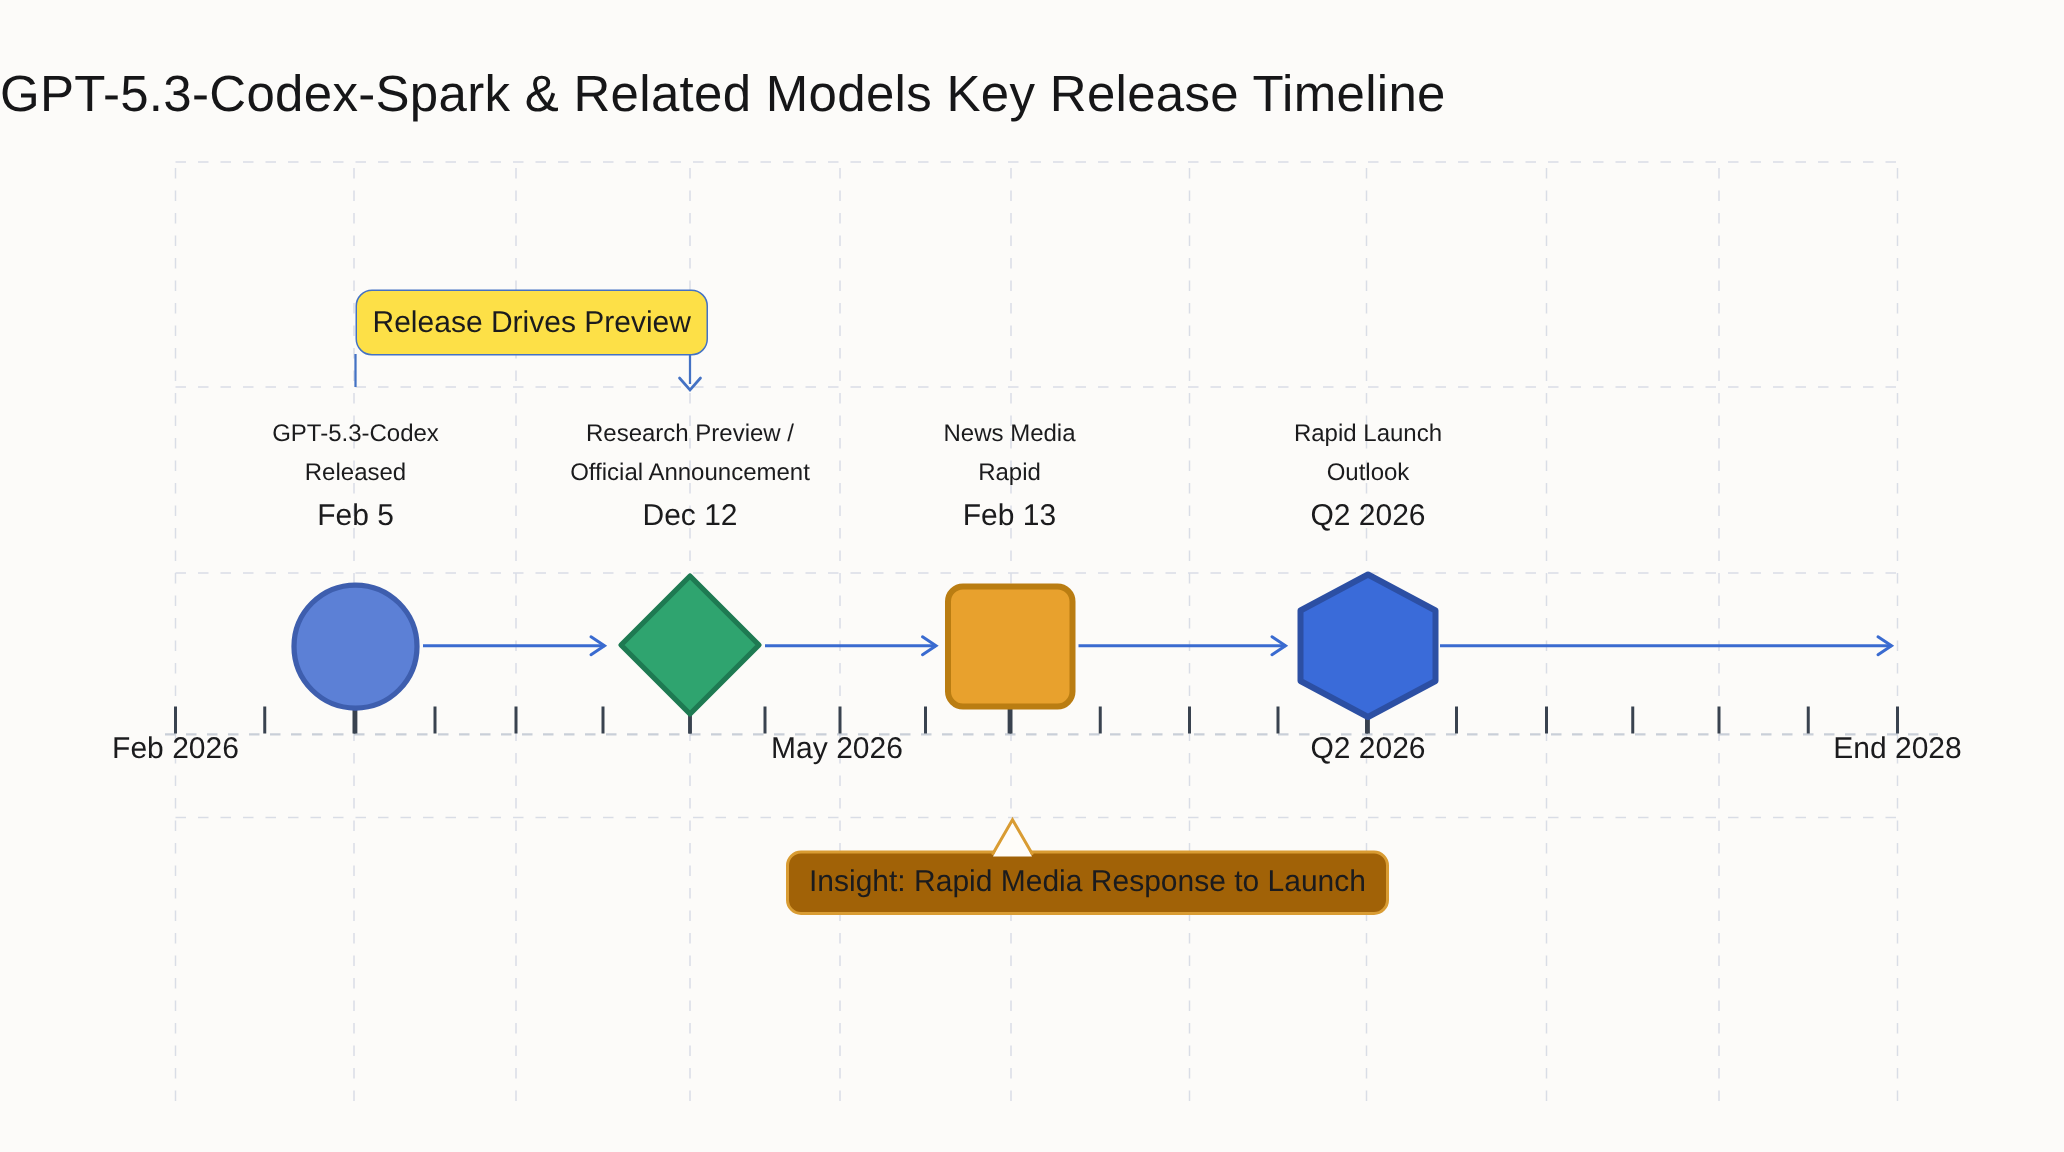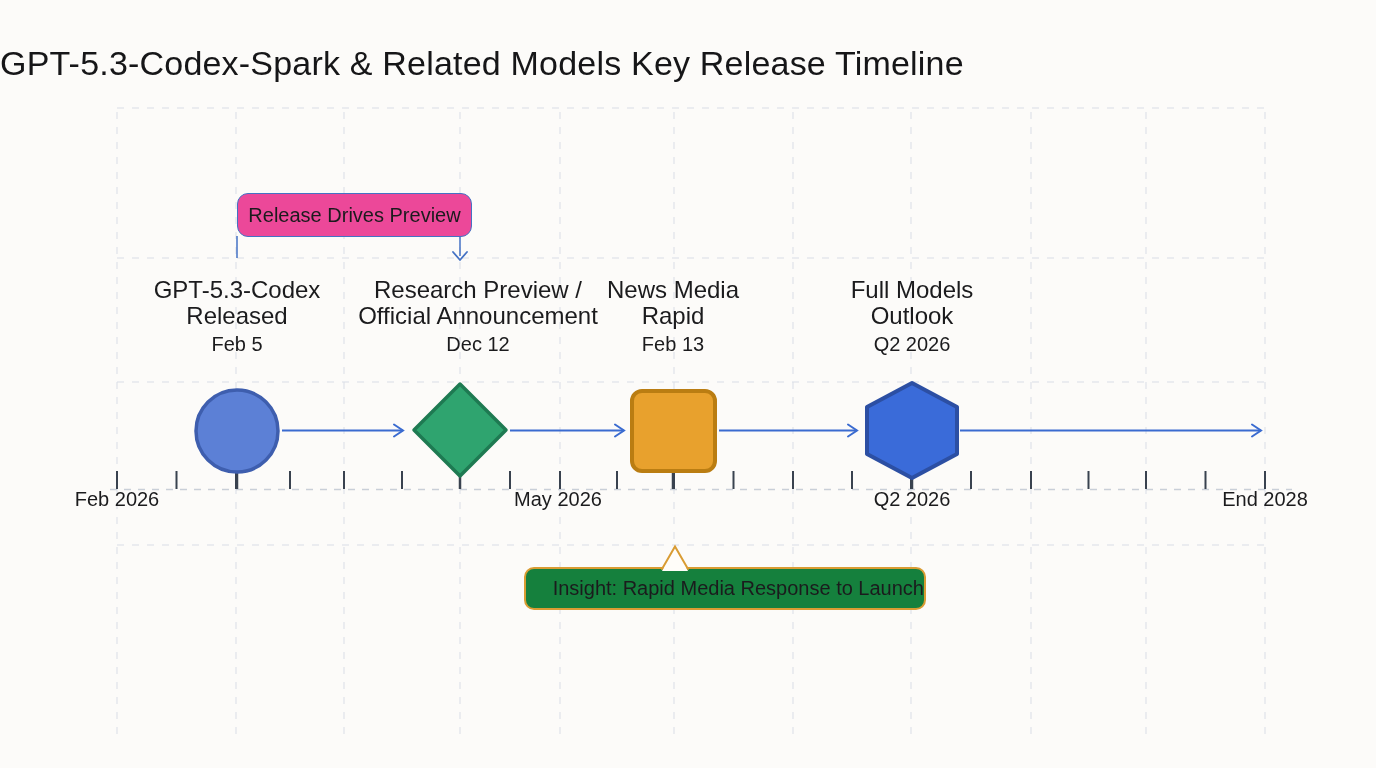--- a/index.html
+++ b/index.html
@@ -5,33 +5,33 @@
   html,body{margin:0;padding:0;}
   body{width:1376px;height:768px;overflow:hidden;background:#fcfbf9;
        font-family:"Liberation Sans", sans-serif;}
   #canvas{position:relative;width:1376px;height:768px;background:#fcfbf9;}
   #page-title{position:absolute;left:0;top:44px;width:1376px;margin:0;
        text-align:left;font-size:34px;font-weight:500;letter-spacing:0.2px;
        color:#161618;}
   svg.layer{position:absolute;left:0;top:0;width:1376px;height:768px;}
   
   .ms-label{position:absolute;width:260px;text-align:center;color:#1b1b1d;}
-  .ms-name{font-size:24px;font-weight:500;line-height:26px;}
+  .ms-name{font-size:16px;font-weight:500;line-height:26px;}
   .ms-date{margin-top:4px;font-size:20px;font-weight:500;}
   
   .ax-label{position:absolute;top:488px;width:160px;text-align:center;
        font-size:20px;color:#1b1b1d;}
   
-  .callout{position:absolute;box-sizing:border-box;background:#ec4899;
+  .callout{position:absolute;box-sizing:border-box;background:#fde047;
        display:flex;align-items:center;justify-content:center;
        font-size:20px;color:#1b1b1d;white-space:nowrap;}
   #callout-top{left:237px;top:193px;width:235px;height:44px;
        border:1.5px solid #4472c4;border-radius:11px;}
   #callout-bottom{left:524px;top:567px;width:402px;height:43px;
-       border:2px solid #d99c33;border-radius:10px;background:#15803d;justify-content:flex-end;}
+       border:2px solid #d99c33;border-radius:10px;background:#a16207;}
   #caret-svg{position:absolute;left:659px;top:543px;width:32px;height:29px;}
 </style>
 </head>
 <body>
 
 <div id="canvas">
 
   <h1 id="page-title">GPT-5.3-Codex-Spark &amp; Related Models Key Release Timeline</h1>
 
   <svg class="layer" id="grid-svg" viewBox="0 0 1376 768">
@@ -114,37 +114,37 @@
     <span>Release Drives Preview</span>
   </div>
 
   <div class="ms-label" style="left:107px;top:277px">
     <div class="ms-name">
       <span>GPT-5.3-Codex</span><br>
       <span>Released</span>
     </div>
     <div class="ms-date">Feb 5</div>
   </div>
-  <div class="ms-label" style="left:348px;top:277px">
+  <div class="ms-label" style="left:330px;top:277px">
     <div class="ms-name">
       <span>Research Preview /</span><br>
       <span>Official Announcement</span>
     </div>
     <div class="ms-date">Dec 12</div>
   </div>
   <div class="ms-label" style="left:543px;top:277px">
     <div class="ms-name">
       <span>News Media</span><br>
       <span>Rapid</span>
     </div>
     <div class="ms-date">Feb 13</div>
   </div>
   <div class="ms-label" style="left:782px;top:277px">
     <div class="ms-name">
-      <span>Full Models</span><br>
+      <span>Rapid Launch</span><br>
       <span>Outlook</span>
     </div>
     <div class="ms-date">Q2 2026</div>
   </div>
 
   <div class="ax-label" style="left:37px">Feb 2026</div>
   <div class="ax-label" style="left:478px">May 2026</div>
   <div class="ax-label" style="left:832px">Q2 2026</div>
   <div class="ax-label" style="left:1185px">End 2028</div>
 

